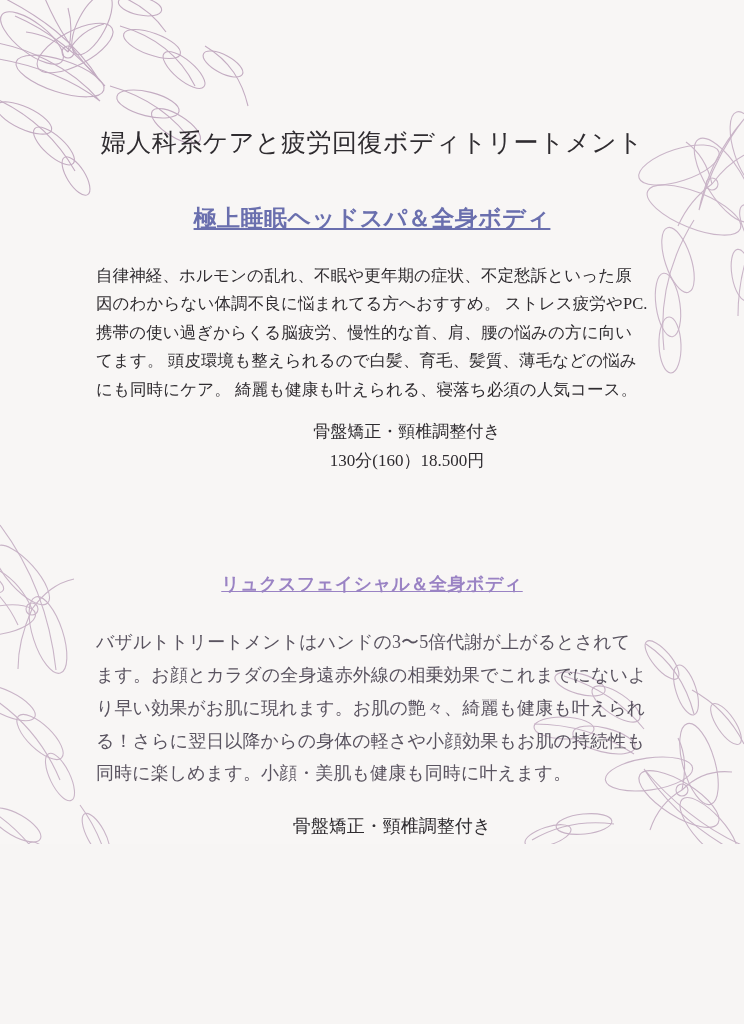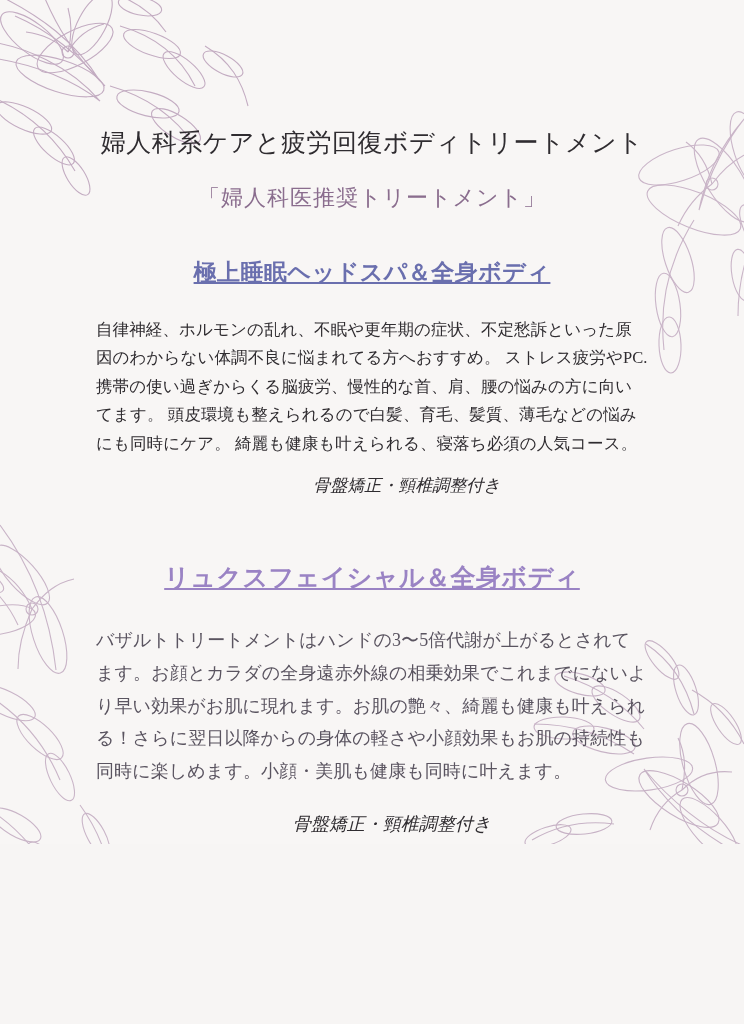--- a/index.html
+++ b/index.html
@@ -67,22 +67,22 @@
     text-align: center;
     font-size: 23px;
     font-weight: 700;
     color: #6a6fae;
     letter-spacing: 0.5px;
     text-decoration: underline;
   }
 
   .section-heading.lux {
     color: #9a83c4;
-    font-size: 25px;
-    margin-top: 62px;
+    font-size: 18px;
+    margin-top: 98px;
   }
 
   .body-text {
     margin: 28px 0 0 0;
     font-size: 16.5px;
     line-height: 1.72;
     color: #2f2c30;
     text-align: left;
     letter-spacing: 0.1px;
   }
@@ -96,21 +96,21 @@
 
   .price-line {
     margin: 2px 0 0 0;
     font-size: 17px;
     color: #2f2c30;
     text-align: center;
     padding-left: 70px;
     line-height: 1.6;
   }
 
-  .price-line.first { margin-top: 14px; font-style: italic; }
+  .price-line.first { margin-top: 14px; }
 
   .price-line.lux {
     font-size: 18px;
     padding-left: 40px;
     color: #2f2c30;
   }
 
   .price-line.lux.first { margin-top: 22px; }
 
   .band-divider {
@@ -239,31 +239,31 @@
       </g>
     </svg>
   </div>
 
   <div class="band-divider"></div>
 
   <div class="content">
 
     <h1 class="title-main">婦人科系ケアと疲労回復ボディトリートメント</h1>
 
-    <p class="title-sub">「婦人科医推奨トリートメント」</p>
 
     <h2 class="section-heading">極上睡眠ヘッドスパ＆全身ボディ</h2>
 
     <p class="body-text">自律神経、ホルモンの乱れ、不眠や更年期の症状、不定愁訴といった原因のわからない体調不良に悩まれてる方へおすすめ。
 ストレス疲労やPC.携帯の使い過ぎからくる脳疲労、慢性的な首、肩、腰の悩みの方に向いてます。
 頭皮環境も整えられるので白髪、育毛、髪質、薄毛などの悩みにも同時にケア。
 綺麗も健康も叶えられる、寝落ち必須の人気コース。</p>
 
     <p class="price-line first">骨盤矯正・頸椎調整付き</p>
 
+    <p class="price-line">130分(160）18.500円</p>
 
     <h2 class="section-heading lux">リュクスフェイシャル＆全身ボディ</h2>
 
     <p class="body-text lux">バザルトトリートメントはハンドの3〜5倍代謝が上がるとされてます。お顔とカラダの全身遠赤外線の相乗効果でこれまでにないより早い効果がお肌に現れます。お肌の艶々、綺麗も健康も叶えられる！さらに翌日以降からの身体の軽さや小顔効果もお肌の持続性も同時に楽しめます。小顔・美肌も健康も同時に叶えます。</p>
 
     <p class="price-line lux first">骨盤矯正・頸椎調整付き</p>
 
 
   </div>
 </div>

